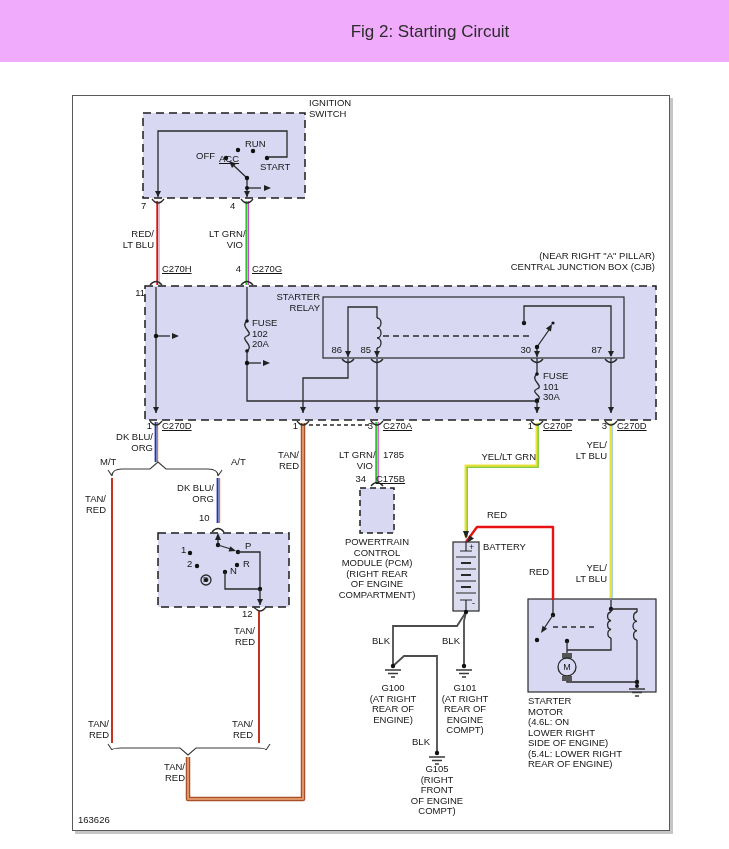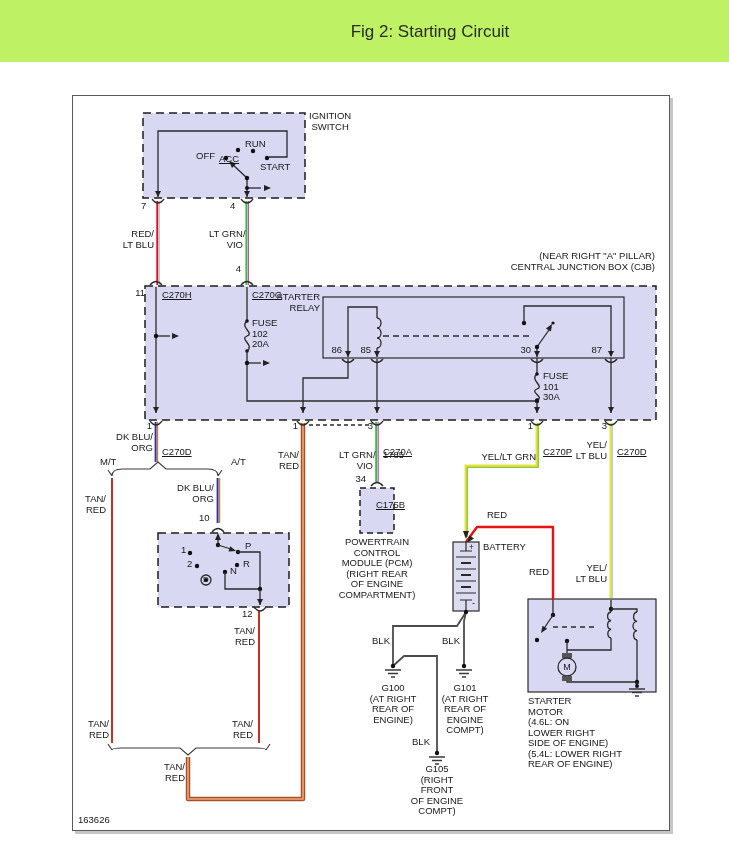--- a/index.html
+++ b/index.html
@@ -1,27 +1,27 @@
 <!DOCTYPE html>
 <html><head>
 <meta charset="utf-8">
 <style>
   html,body { margin:0; padding:0; background:#fff; }
   .stage { position:relative; width:729px; height:849px; background:#fff; overflow:hidden;
            font-family:"Liberation Sans", sans-serif; }
-  .header { position:absolute; left:0; top:0; width:729px; height:62px; background:#bef264; }
+  .header { position:absolute; left:0; top:0; width:729px; height:62px; background:#f0abfc; }
   .title  { position:absolute; left:130px; top:22px; width:600px; text-align:center;
             font-size:17px; color:#2b2b2b; }
   .frame  { position:absolute; left:72px; top:95px; width:596px; height:734px;
             border:1.5px solid #5a5a5a; box-shadow:3px 3px 0 #c6c6c6; background:#fff; }
   svg.lines { position:absolute; left:0; top:0; width:729px; height:849px; }
   .lbl { position:absolute; white-space:pre; font-size:9.5px; line-height:10.5px; color:#161616; }
   .ctr { text-align:center; }
   .rgt { text-align:right; }
-  .u   { text-decoration:underline;margin-top:26px; }
+  .u   { text-decoration:underline; }
 </style>
 </head>
 <body>
 
 <div class="stage">
   <div class="header">
     <div class="title">Fig 2: Starting Circuit</div>
   </div>
   <div class="frame"></div>
 
@@ -243,21 +243,21 @@
     <g stroke="#3a3a3a" stroke-width="1.6">
       <circle cx="437" cy="753" r="2.2" fill="#111" stroke="none"></circle>
       <path d="M429,757 H445 M432,760.5 H442 M435,764 H439"></path>
     </g>
     <g stroke="#3a3a3a" stroke-width="1.6">
       <circle cx="637" cy="686" r="2" fill="#111" stroke="none"></circle>
       <path d="M629,689 H645 M632,692.5 H642 M635,696 H639"></path>
     </g>
   </svg>
 
-  <div class="lbl" style="left:309px; top:111px;text-align:center;">IGNITION
+  <div class="lbl" style="left:309px; top:98px;">IGNITION
 SWITCH</div>
   <div class="lbl" style="left:196px; top:151px;">OFF</div>
   <div class="lbl" style="left:219px; top:154px;text-decoration:underline;">ACC</div>
   <div class="lbl" style="left:245px; top:139px;">RUN</div>
   <div class="lbl" style="left:260px; top:162px;">START</div>
   <div class="lbl" style="left:141px; top:201px;">7</div>
   <div class="lbl" style="left:230px; top:201px;">4</div>
 
   <div class="lbl rgt" style="left:120px; top:229px; width:34px;">RED/
 LT BLU</div>

